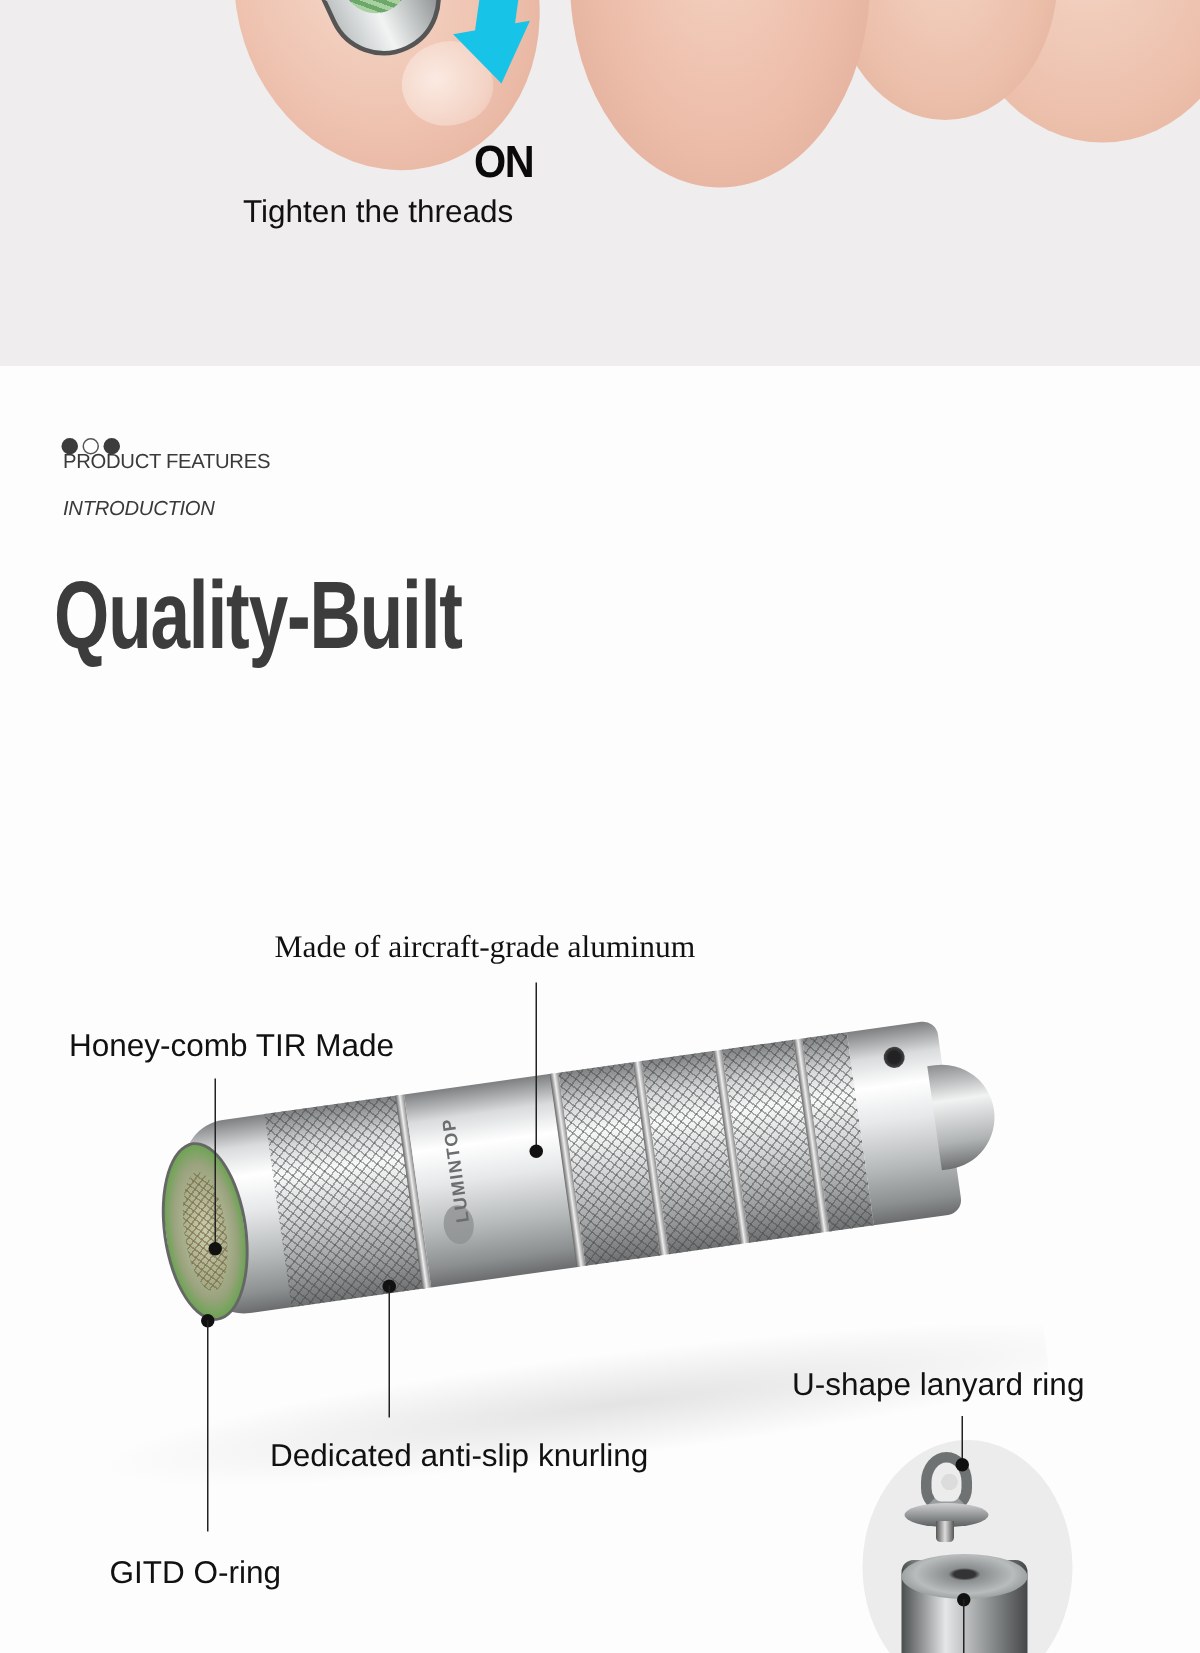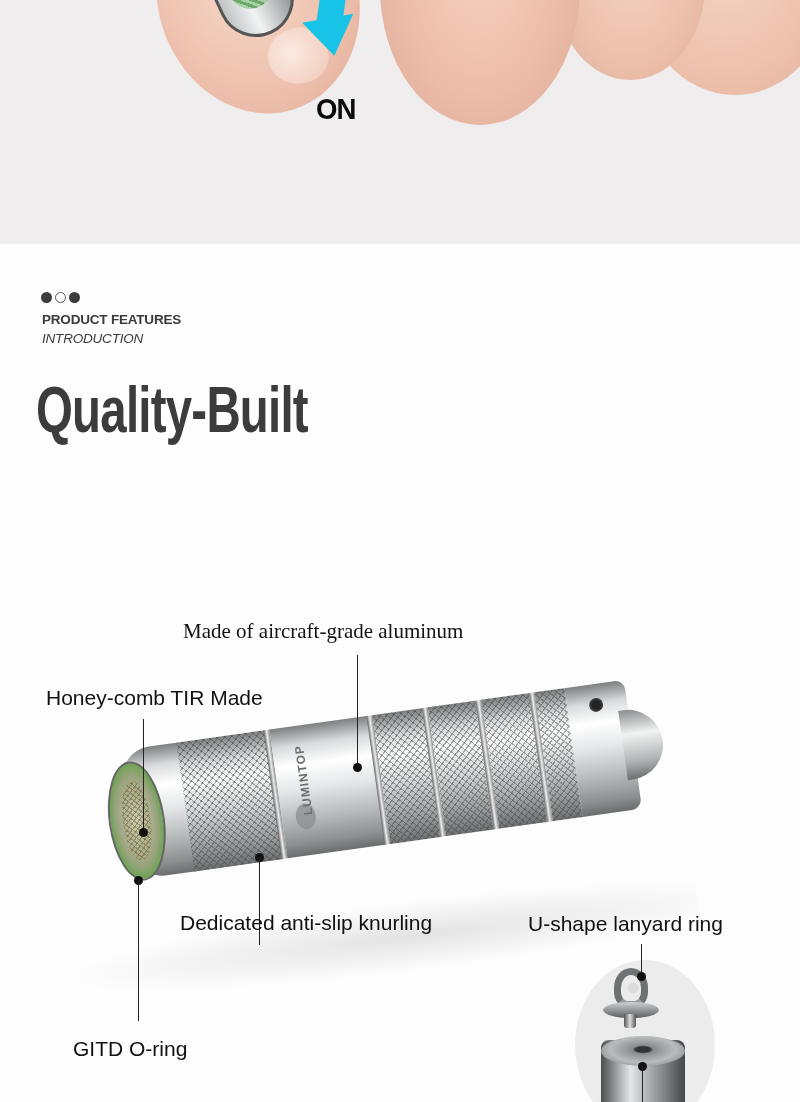--- a/index.html
+++ b/index.html
@@ -185,28 +185,29 @@
   <div class="finger right2"></div>
   <div class="finger right1"></div>
   <div class="finger mid"></div>
   <div class="finger left"></div>
   <div class="nail"></div>
   <div class="cap"></div>
   <div class="cap-lens"></div>
   <div class="arrow-shaft"></div>
   <div class="arrow-head"></div>
   <div class="on-label">ON</div>
+  <div class="tighten-label">Tighten the threads</div>
 </div>
 
 <div class="dots">
   <span class="dot filled"></span>
   <span class="dot hollow"></span>
   <span class="dot filled"></span>
 </div>
-<div class="features-line" style="top:312px;font-weight:bold;">PRODUCT FEATURES</div>
+<div class="features-line" style="top:300px;">PRODUCT FEATURES</div>
 <div class="features-line" style="top:331px;font-style:italic;">INTRODUCTION</div>
 <div class="headline">Quality-Built</div>
 
 <div class="shadow"></div>
 
 <div class="flashlight">
   <div class="fl-part metal" style="left:20px; width:60px; border-radius:30px 0 0 30px;"></div>
   <div class="fl-part knurl" style="left:78px; width:90px;"></div>
   <div class="groove" style="left:166px;"></div>
   <div class="fl-part metal" style="left:172px; width:100px;"></div>
@@ -241,19 +242,19 @@
 <div class="callout" style="left:46px; top:686px;">Honey-comb TIR Made</div>
 <div class="leader" style="left:143px; top:719px; height:113px;"></div>
 <div class="leader-dot" style="left:139px; top:828px;"></div>
 
 <div class="leader-dot" style="left:134px; top:876px;"></div>
 <div class="leader" style="left:138px; top:880px; height:141px;"></div>
 <div class="callout" style="left:73px; top:1037px;">GITD O-ring</div>
 
 <div class="leader-dot" style="left:255px; top:853px;"></div>
 <div class="leader" style="left:259px; top:857px; height:88px;"></div>
-<div class="callout" style="left:180px; top:911px;">Dedicated anti-slip knurling</div>
+<div class="callout" style="left:180px; top:959px;">Dedicated anti-slip knurling</div>
 
 <div class="callout" style="left:528px; top:912px;text-align:center;">U-shape lanyard ring</div>
 <div class="leader" style="left:641px; top:944px; height:32px;"></div>
 <div class="leader-dot" style="left:637px; top:972px;"></div>
 <div class="leader-dot" style="left:638px; top:1062px;"></div>
 <div class="leader" style="left:642px; top:1066px; height:36px;"></div>
 
 </body></html>

